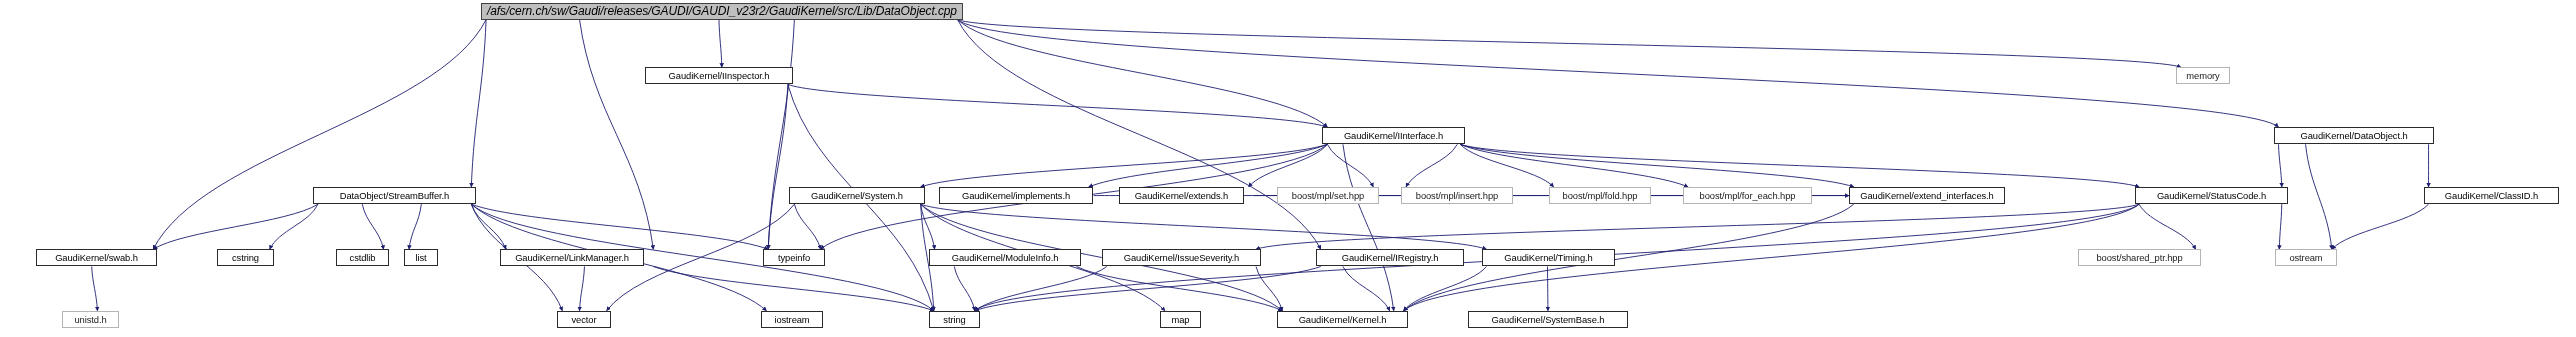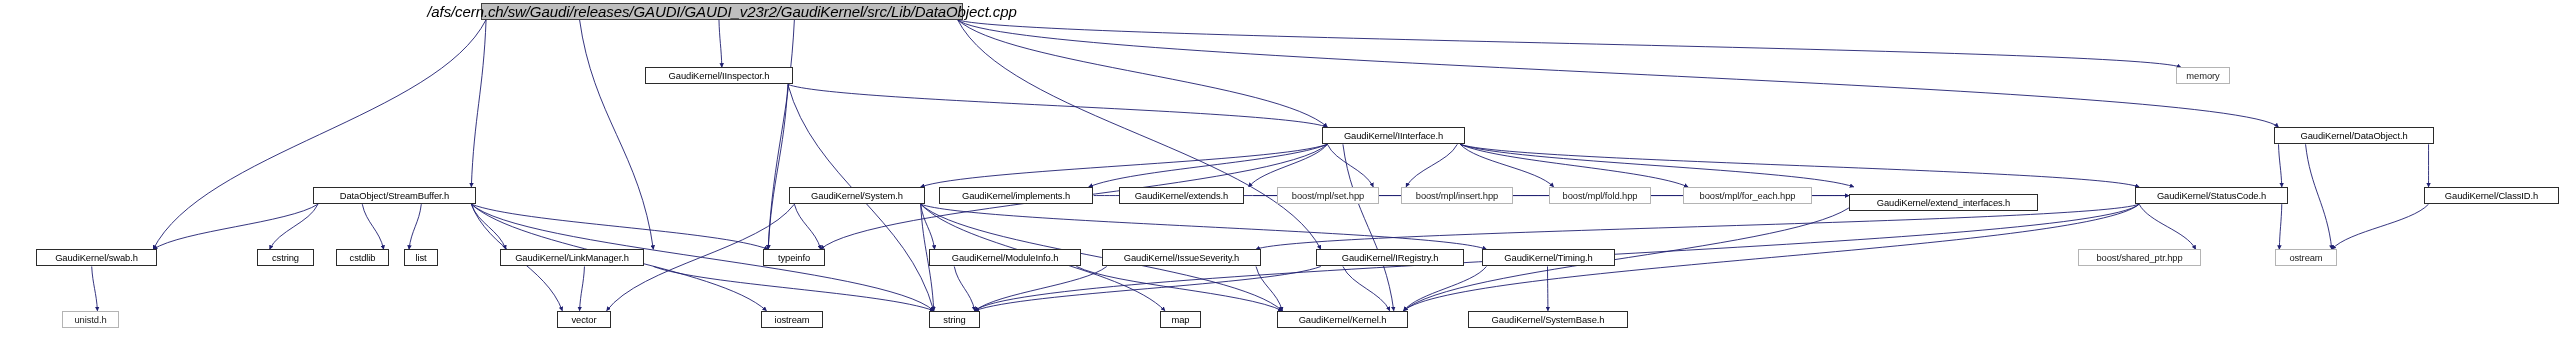--- a/index.html
+++ b/index.html
@@ -33,21 +33,21 @@
     line-height: 1;
     white-space: nowrap;
     letter-spacing: -0.1px;
     height: 17px;
     z-index: 2;
   }
   .node.root {
     background: #bfbfbf;
     border: 0.8px solid #404040;
     font-style: italic;
-    font-size: 15px;
+    font-size: 12px;
   }
   .node.ext {
     border: 0.8px solid #b4b4b4;
     color: #1a1a1a;
   }
   .node.bold {
     border: 0.8px solid #2b2b2b;
   }
 </style>
 </head>
@@ -158,33 +158,33 @@
       </div>
       <div class="node ext" style="left: 1401px; top: 187px; width: 112px;">
         <span>boost/mpl/insert.hpp</span>
       </div>
       <div class="node ext" style="left: 1549px; top: 187px; width: 102px;">
         <span>boost/mpl/fold.hpp</span>
       </div>
       <div class="node ext" style="left: 1683px; top: 187px; width: 129px;">
         <span>boost/mpl/for_each.hpp</span>
       </div>
-      <div class="node bold" style="left: 1849px; top: 194px; width: 189px;">
+      <div class="node bold" style="left: 1849px; top: 187px; width: 156px;">
         <span>GaudiKernel/extend_interfaces.h</span>
       </div>
       <div class="node bold" style="left: 2135px; top: 187px; width: 153px;">
         <span>GaudiKernel/StatusCode.h</span>
       </div>
       <div class="node bold" style="left: 2424px; top: 187px; width: 135px;">
         <span>GaudiKernel/ClassID.h</span>
       </div>
       <div class="node bold" style="left: 36px; top: 249px; width: 121px;">
         <span>GaudiKernel/swab.h</span>
       </div>
-      <div class="node bold" style="left: 217px; top: 249px; width: 57px; margin-left: 40px;">
+      <div class="node bold" style="left: 217px; top: 249px; width: 57px;">
         <span>cstring</span>
       </div>
       <div class="node bold" style="left: 336px; top: 249px; width: 53px;">
         <span>cstdlib</span>
       </div>
       <div class="node bold" style="left: 404px; top: 249px; width: 34px;">
         <span>list</span>
       </div>
       <div class="node bold" style="left: 500px; top: 249px; width: 144px;">
         <span>GaudiKernel/LinkManager.h</span>

